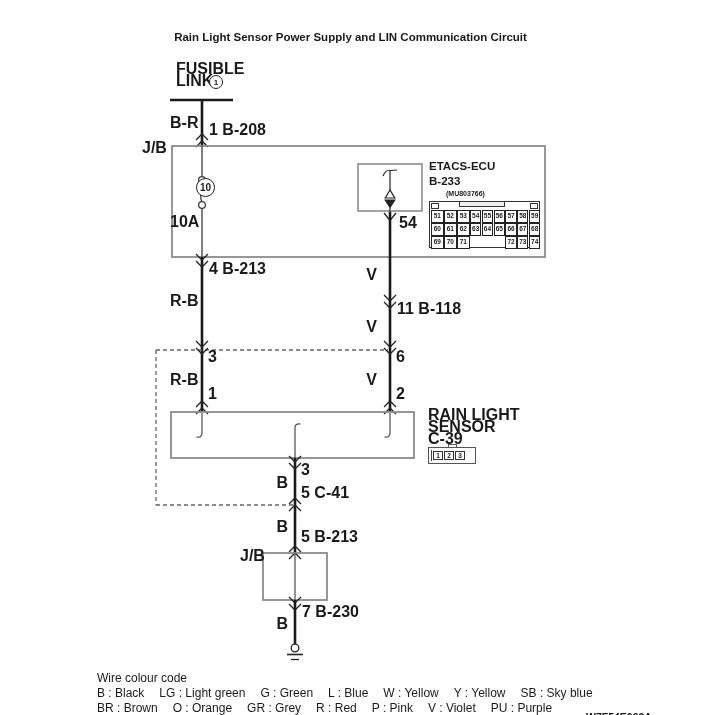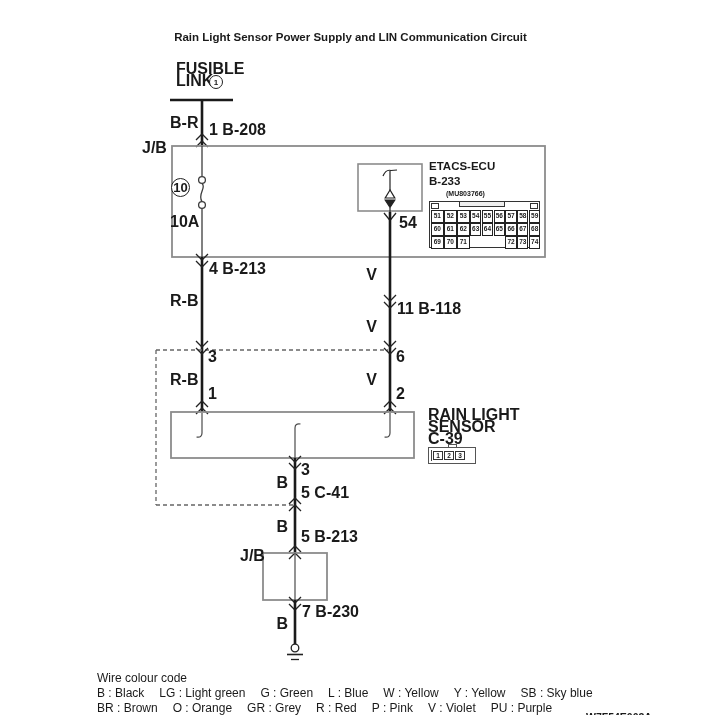--- a/index.html
+++ b/index.html
@@ -151,21 +151,21 @@
   </svg>
 
   <div class="lbl" style="left:176px;top:39px;">FUSIBLE</div>
   <div class="lbl" style="left:176px;top:51px;">LINK</div>
   <div class="circnum" style="left:209px;top:51px;width:12px;height:12px;font-size:8px;">1</div>
 
   <div class="lbl rt" style="left:170px;top:93px;width:27px;">B-R</div>
   <div class="lbl" style="left:209px;top:100px;">1 B-208</div>
 
   <div class="lbl" style="left:142px;top:118px;">J/B</div>
-  <div class="circnum" style="left:171px;top:154px;width:17px;height:17px;font-size:13px;text-align:right;">10</div>
+  <div class="circnum" style="left:196px;top:154px;width:17px;height:17px;font-size:10px;text-align:right;">10</div>
   <div class="lbl" style="left:170px;top:192px;">10A</div>
 
   <div class="lbl" style="left:429px;top:136px;font-size:11.5px;">ETACS-ECU</div>
   <div class="lbl" style="left:429px;top:151px;font-size:11.5px;">B-233</div>
   <div class="lbl" style="left:446px;top:164px;font-size:7px;">(MU803766)</div>
   <div class="lbl" style="left:399px;top:193px;">54</div>
 
   <div id="b233-grid">
     <div class="corner-sq" style="left:1px;"></div>
     <div class="corner-sq" style="right:1px;"></div>

